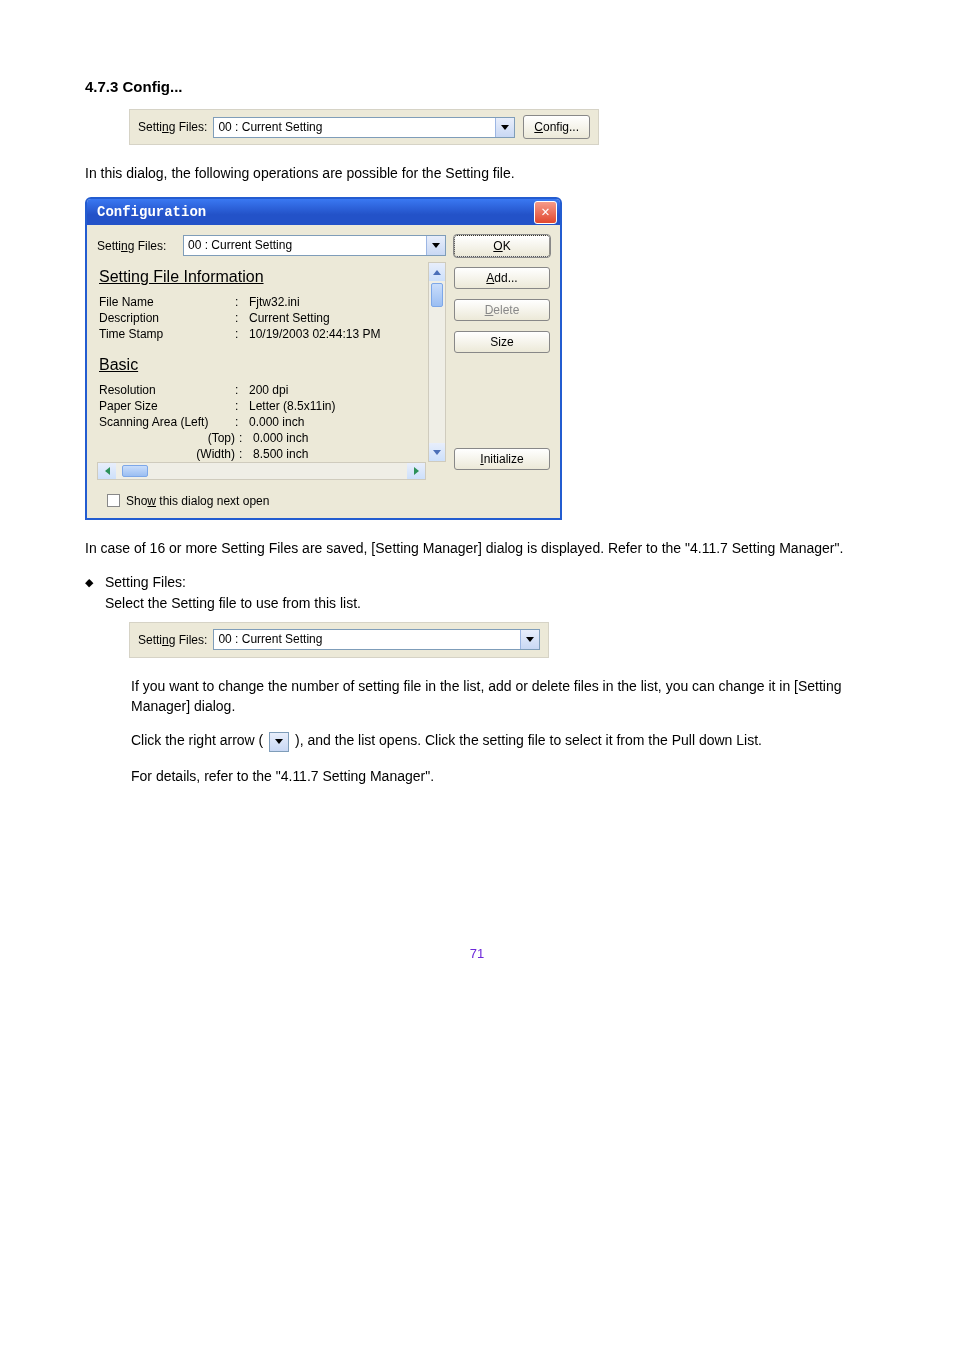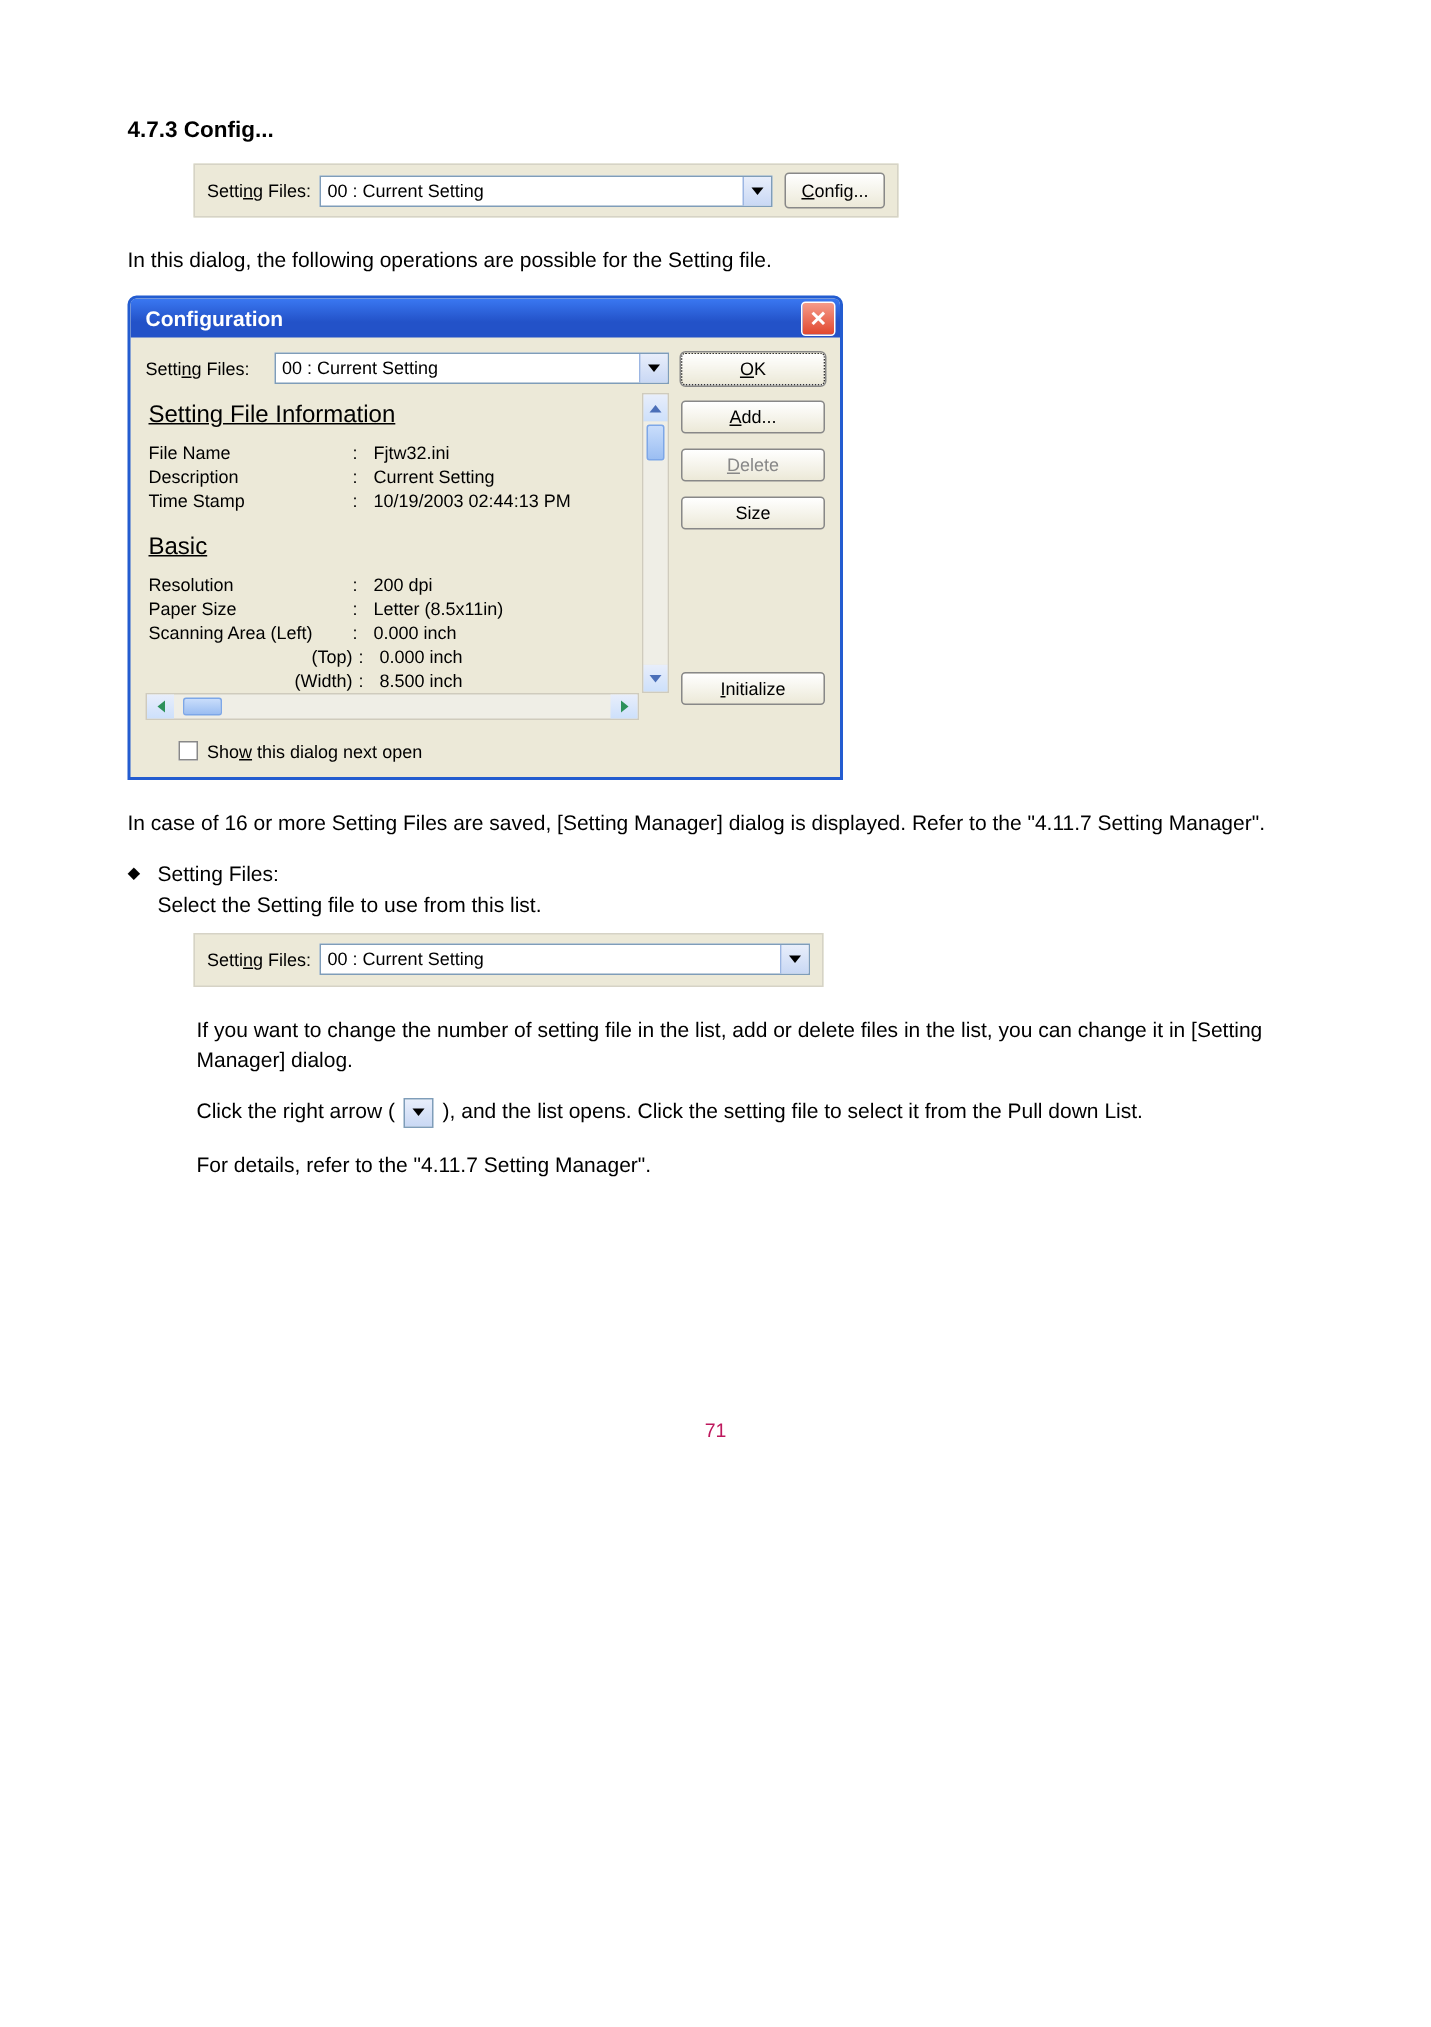--- a/index.html
+++ b/index.html
@@ -109,21 +109,21 @@
   }
   .titlebar {
     height: 26px;
     background: linear-gradient(#3a78f2,#2352c8 60%,#2352c8);
     display: flex;
     align-items: center;
     padding: 0 3px 0 10px;
     color: #fff;
     font-weight: bold;
     font-size: 14px;
-    font-family: Liberation Sans, sans-serif;
+    font-family: Liberation Mono, monospace;
     gap: 14px;
   }
   .titlebar .spacer { flex:1; }
   .close-btn {
     width: 21px; height: 21px;
     background: linear-gradient(#f59b8a,#e1472e);
     border: 1px solid #fff;
     border-radius: 3px;
     display:flex;align-items:center;justify-content:center;
   }
@@ -198,21 +198,21 @@
   .hscroll .arrow-l,.hscroll .arrow-r{width:18px;display:flex;align-items:center;justify-content:center;background:linear-gradient(#e8eefb,#cde0fb);}
   .hscroll .htrack{flex:1;position:relative;}
   .hthumb{position:absolute;top:2px;left:6px;width:24px;bottom:2px;background:linear-gradient(#c9ddfb,#9bbef2);border:1px solid #7da7e8;border-radius:2px;}
   .tri-left{width:0;height:0;border-top:4px solid transparent;border-bottom:4px solid transparent;border-right:5px solid #2d915a;}
   .tri-right{width:0;height:0;border-top:4px solid transparent;border-bottom:4px solid transparent;border-left:5px solid #2d915a;}
   .kv-row{display:flex;font-size:12px;line-height:16px;}
   .kv-row .k{width:136px;}
   .kv-row .c{width:14px;}
   .kv-row .v{flex:1;}
   .checkbox-row{
-    display:flex;padding:4px 10px 10px 32px;font-size:12px;
+    display:flex;padding:4px 10px 10px 20px;font-size:12px;
   }
   .chk{
     width:13px;height:13px;border:1px solid #888;background:#fff;margin-right:6px;box-sizing:border-box;
   }
   .underline-first{text-decoration:underline;}
   
   .fig3 {
     margin: 8px 0 18px 44px;
     width: 420px;
     height: 36px;
@@ -222,21 +222,21 @@
     align-items: center;
     padding: 0 8px;
     box-sizing: border-box;
   }
   .inline-combo{
     display:inline-flex;vertical-align:middle;width:18px;height:18px;
     background:linear-gradient(#e8eefb,#c9d8f4);border:1px solid #7f9db9;
     align-items:center;justify-content:center;margin:0 2px;
   }
   .footer{
-    text-align:center;font-size:13px;margin-top:160px;color:#be185d;
+    text-align:center;font-size:13px;margin-top:160px;color:#6d28d9;
   }
 </style>
 </head>
 <body>
 
 <div class="page">
 
   <div class="section-num">4.7.3  Config...</div>
 
 

